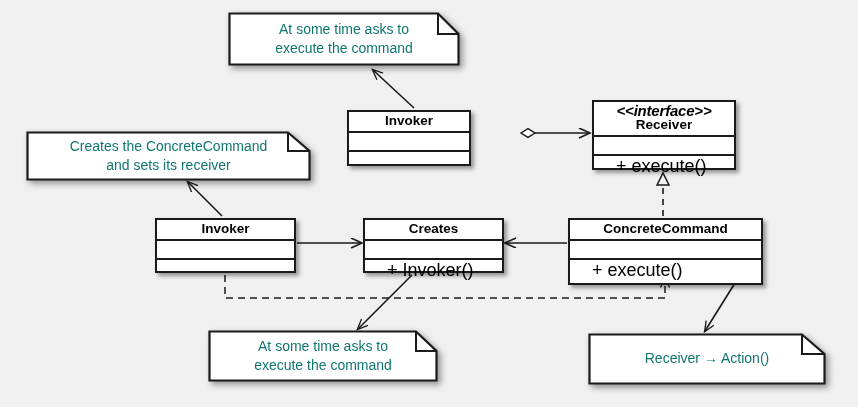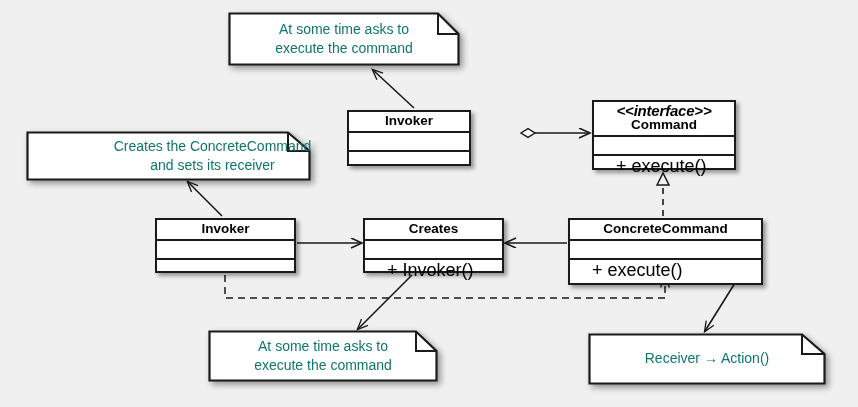--- a/index.html
+++ b/index.html
@@ -154,21 +154,21 @@
 
   <div class="uml-note" style="left:228px; top:12px; width:232px; height:54px;">
     <svg width="232" height="54" viewBox="0 0 232 54">
       <path d="M1.5,1.5 L210,1.5 L230.5,22 L230.5,52.5 L1.5,52.5 z" fill="#ffffff" stroke="#1a1a1a" stroke-width="2.2"></path>
       <path d="M210,1.5 L210,22 L230.5,22" fill="none" stroke="#1a1a1a" stroke-width="2"></path>
     </svg>
     <div class="note-text" style="padding-top:8px;">At some time asks to
 execute the command</div>
   </div>
 
-  <div class="uml-note" style="left:26px; top:131px; width:285px; height:62px;padding-left:44px;">
+  <div class="uml-note" style="left:26px; top:131px; width:285px; height:62px;">
     <svg width="285" height="50" viewBox="0 0 285 50">
       <path d="M1.5,1.5 L262,1.5 L283.5,20 L283.5,48.5 L1.5,48.5 z" fill="#ffffff" stroke="#1a1a1a" stroke-width="2.2"></path>
       <path d="M262,1.5 L262,20 L283.5,20" fill="none" stroke="#1a1a1a" stroke-width="2"></path>
     </svg>
     <div class="note-text" style="padding-top:6px;">Creates the ConcreteCommand
 and sets its receiver</div>
   </div>
 
   <div class="uml-note" style="left:208px; top:330px; width:230px; height:52px;">
     <svg width="230" height="52" viewBox="0 0 230 52">
@@ -189,21 +189,21 @@
 
   <div class="uml-class" style="left:347px; top:110px; width:124px; height:56px;">
     <div class="uml-head">Invoker</div>
     <div class="uml-row divider"></div>
     <div class="uml-row"></div>
   </div>
 
   <div class="uml-class" style="left:592px; top:100px; width:144px; height:70px;">
     <div class="uml-head">
       <span class="stereo">&lt;&lt;interface&gt;&gt;</span>
-      <span>Command</span>
+      <span>Receiver</span>
     </div>
     <div class="uml-row divider"></div>
     <div class="uml-row ops">+ execute()</div>
   </div>
 
   <div class="uml-class" style="left:155px; top:218px; width:141px; height:55px;">
     <div class="uml-head">Invoker</div>
     <div class="uml-row divider"></div>
     <div class="uml-row"></div>
   </div>

